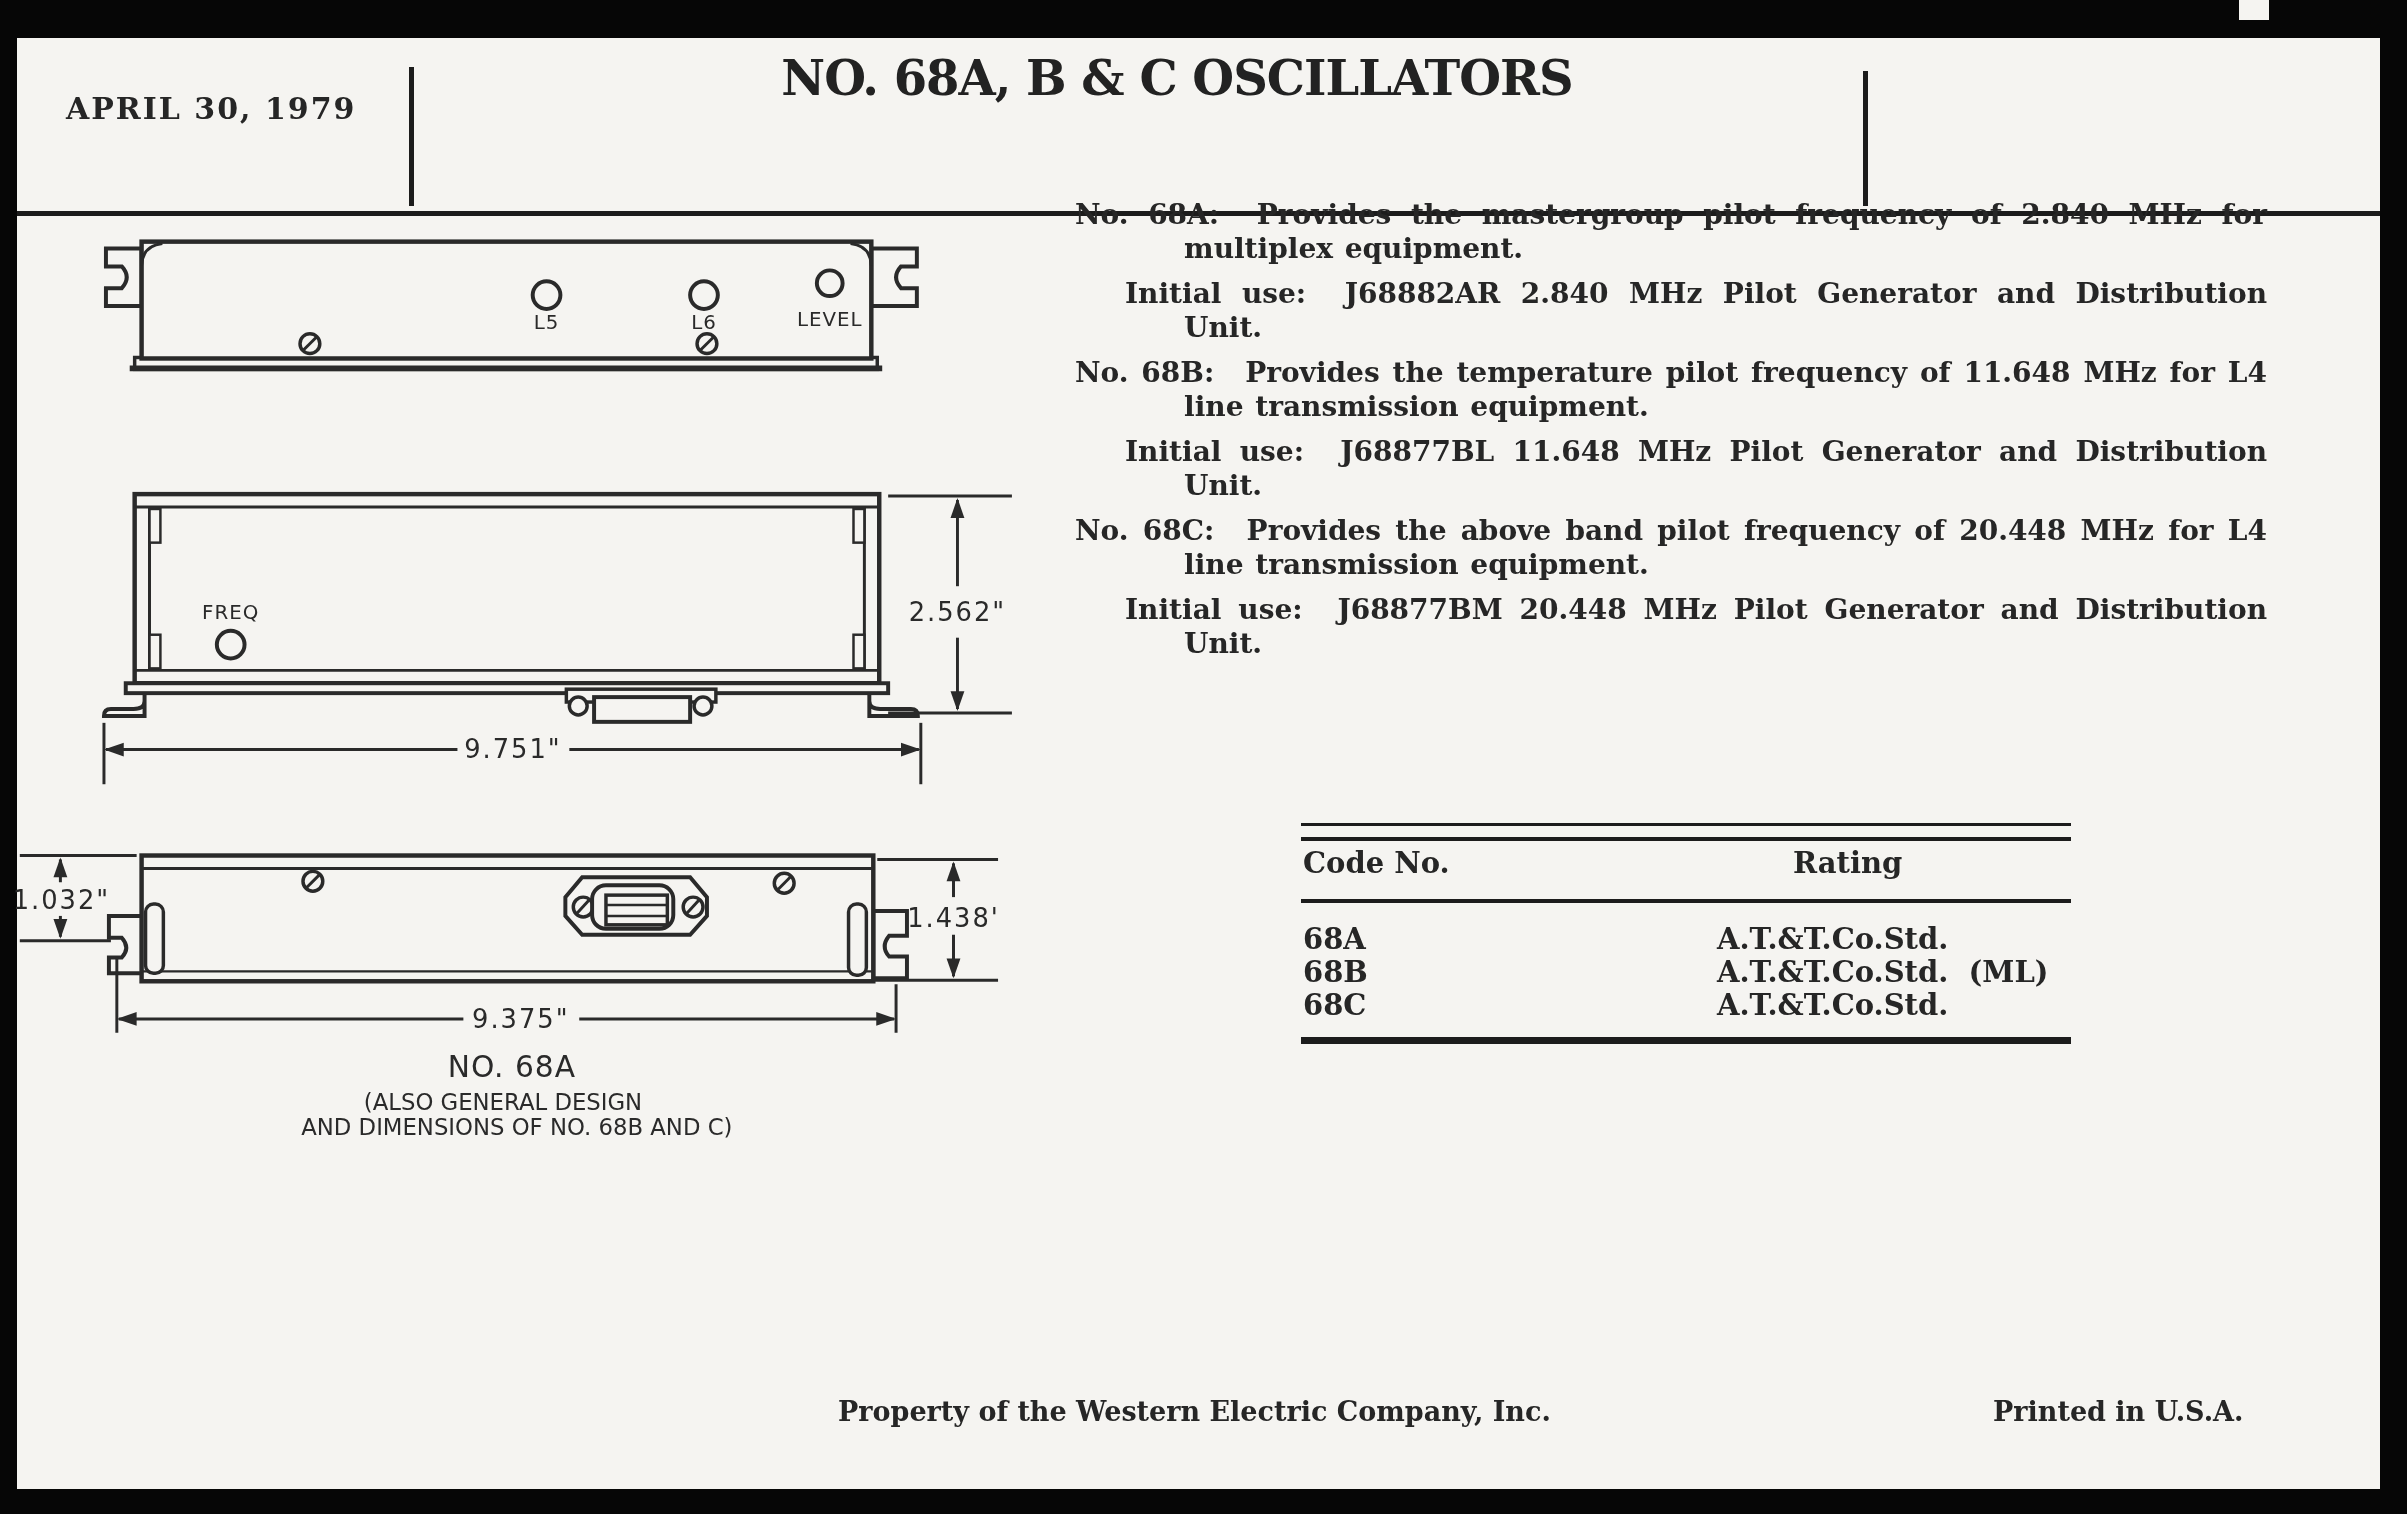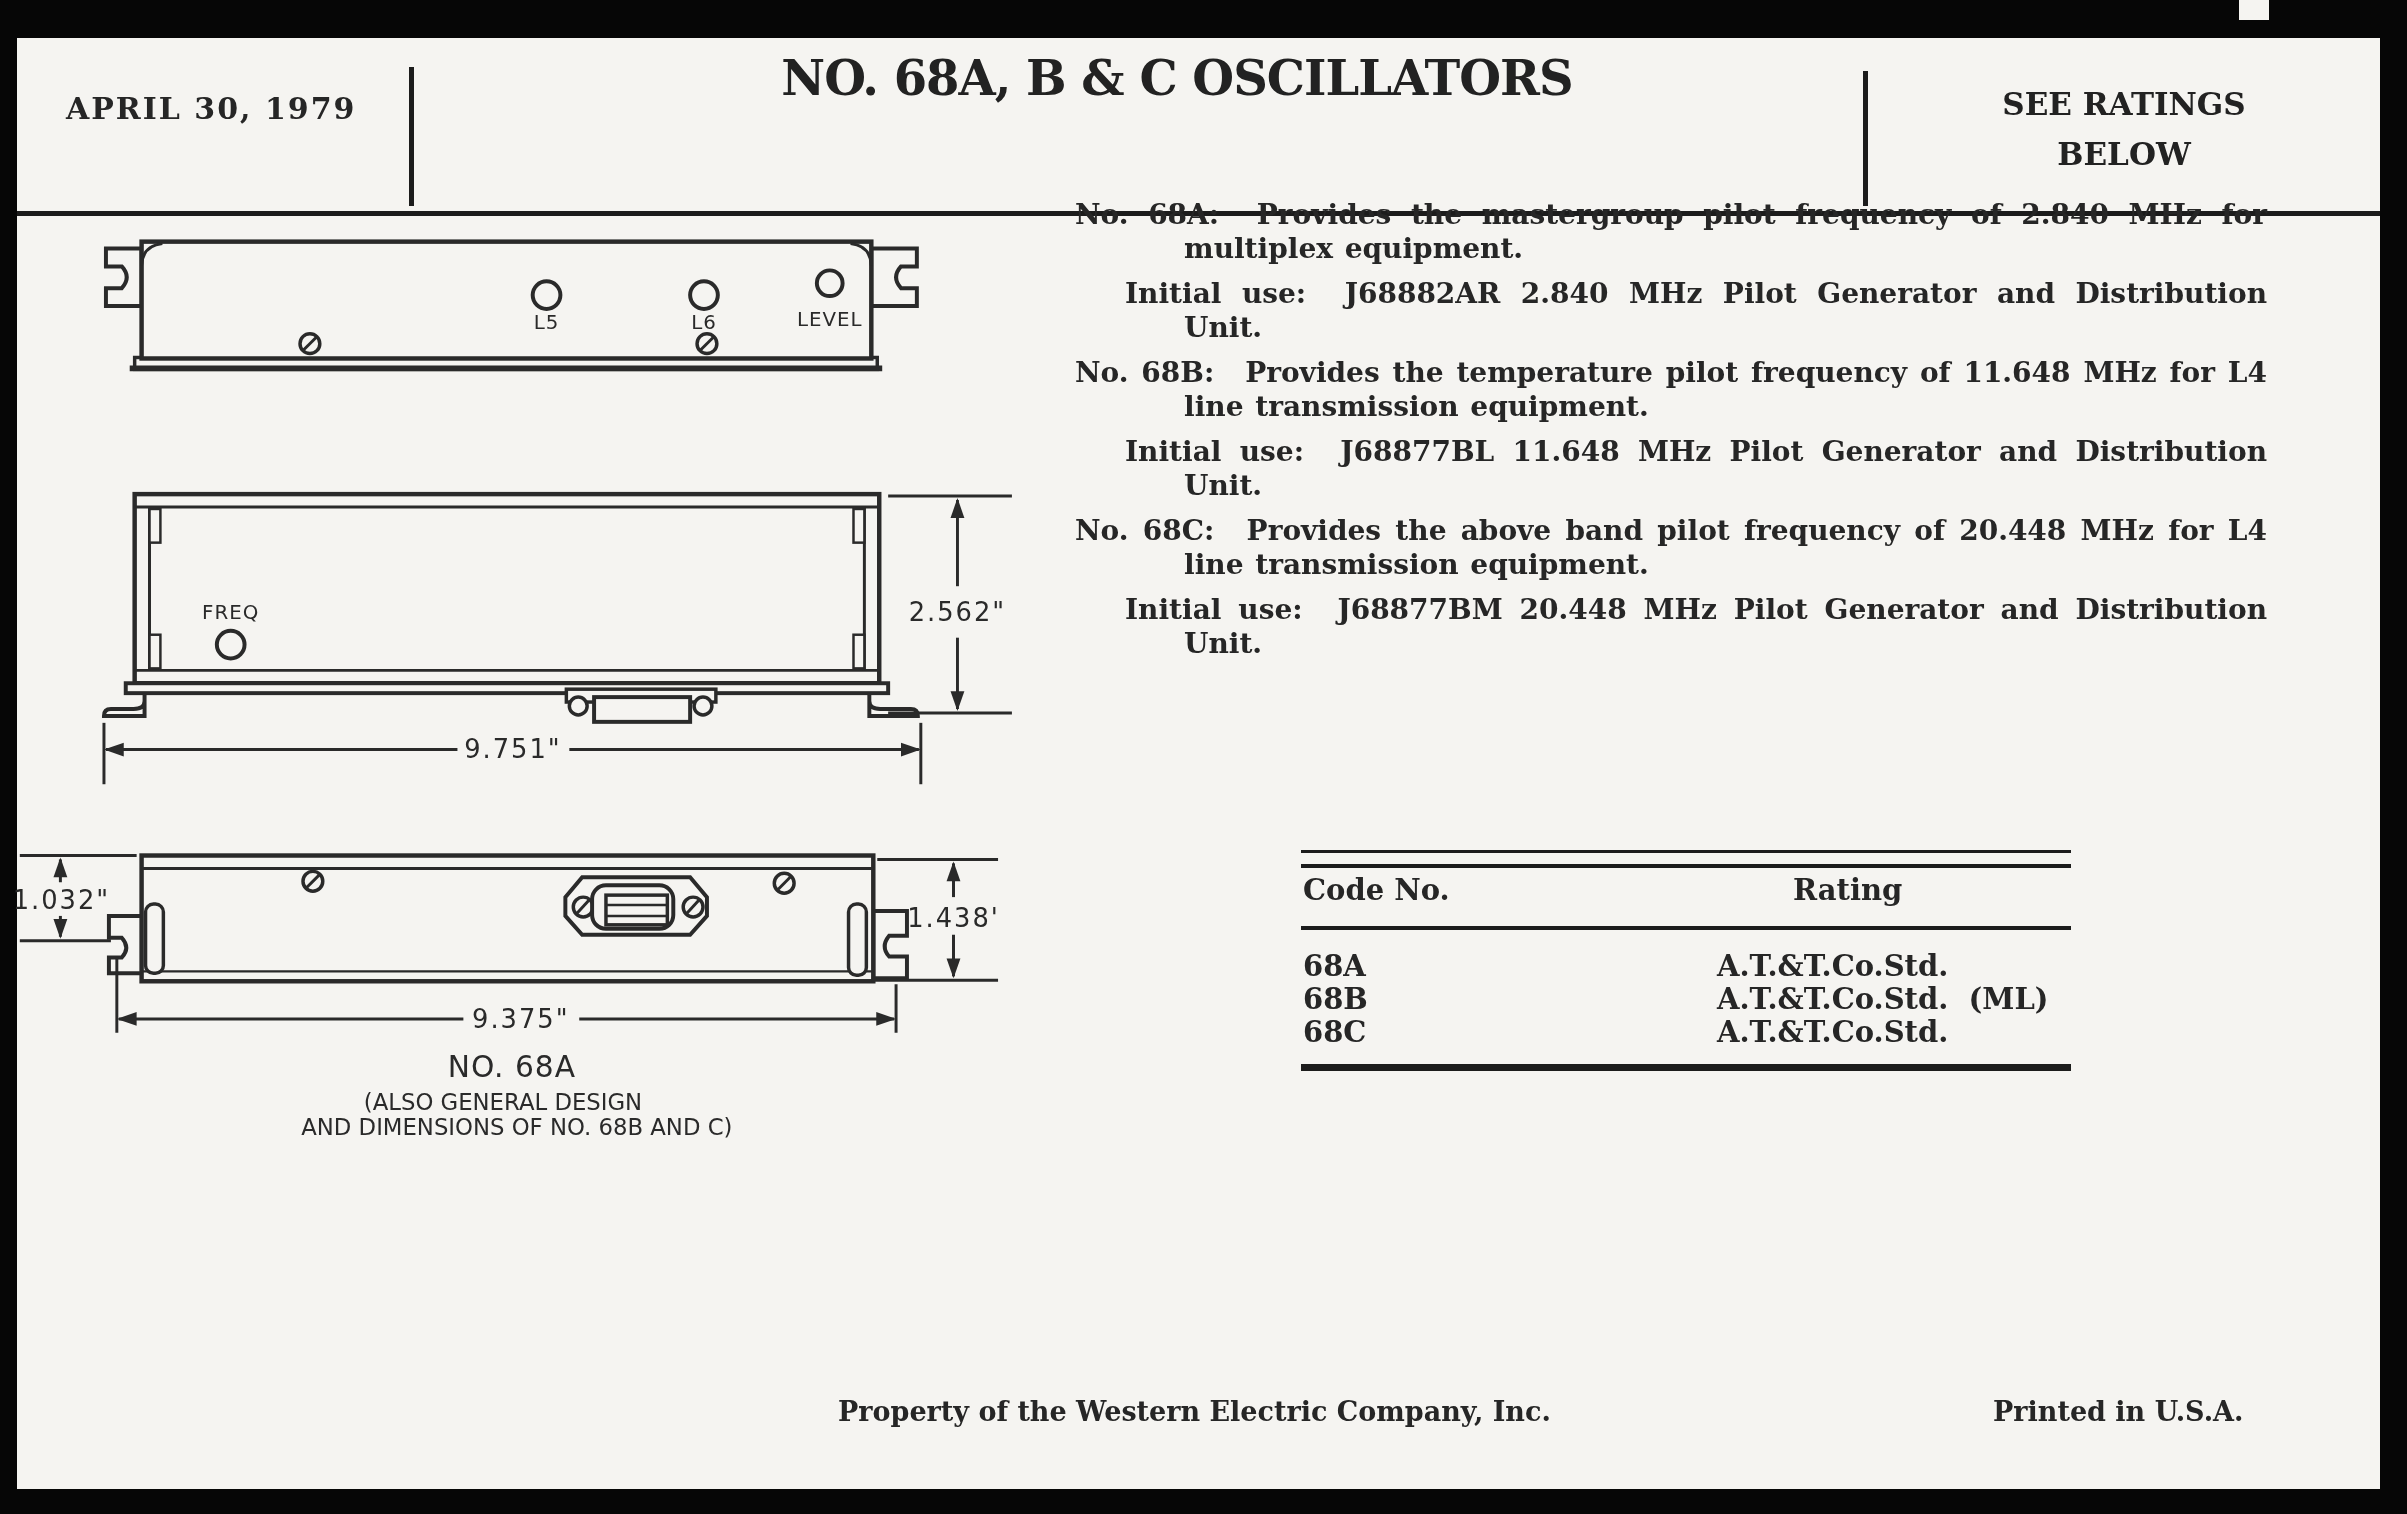--- a/index.html
+++ b/index.html
@@ -20,21 +20,21 @@
   #vline2{left:1863px;top:71px;height:135px;}
   #hrule{position:absolute;left:17px;top:211px;width:2363px;height:5px;background:#1c1c1c;}
   
   #desc{position:absolute;left:1075px;top:198px;width:1192px;color:#262626;}
   .para{font-weight:bold;font-size:28px;line-height:34px;text-align:justify;
         word-spacing:2px;margin:0 0 11px 0;}
   .hang-full{padding-left:109px;text-indent:-109px;}
   .hang-init{padding-left:109px;text-indent:-59px;}
   .plabel{margin-right:18px;}
   
-  #rtable{position:absolute;left:1301px;top:823px;width:770px;height:230px;color:#262626;margin-top:27px;}
+  #rtable{position:absolute;left:1301px;top:823px;width:770px;height:230px;color:#262626;}
   #rtable .rule-top{position:absolute;left:0;right:0;top:0;height:11px;
                     border-top:3px solid #1c1c1c;border-bottom:4px solid #1c1c1c;}
   #rtable .hdr{position:absolute;top:23px;font-weight:bold;font-size:29px;}
   #rtable .hdr-code{left:2px;}
   #rtable .hdr-rating{left:492px;}
   #rtable .rule-mid{position:absolute;left:0;right:0;top:76px;height:4px;background:#1c1c1c;}
   #rtable .col{position:absolute;top:100px;font-weight:bold;font-size:29px;line-height:33px;white-space:pre;}
   #rtable .col-code{left:2px;}
   #rtable .col-rating{left:416px;}
   #rtable .rule-bot{position:absolute;left:0;right:0;top:214px;height:7px;background:#1c1c1c;}
@@ -58,24 +58,20 @@
   <div id="paper"></div>
 
   <div class="bar" style="left:0;top:0;width:2408px;height:38px;"></div>
   <div class="bar" style="left:0;top:0;width:17px;height:1515px;"></div>
   <div class="bar" style="left:2380px;top:0;width:28px;height:1515px;"></div>
   <div class="bar" style="left:0;top:1489px;width:2408px;height:26px;"></div>
   <div id="notch"></div>
 
   <div id="date">APRIL 30, 1979</div>
   <div id="title">NO. 68A, B &amp; C OSCILLATORS</div>
-  <div id="ratings-note">
-    <div>SEE RATINGS</div>
-    <div>BELOW</div>
-  </div>
   <div id="vline1" class="vline"></div>
   <div id="vline2" class="vline"></div>
   <div id="hrule"></div>
 
   <div id="desc">
     <div class="para hang-full">
       <span class="plabel">No. 68A:</span>
       <span>Provides the mastergroup pilot frequency of 2.840 MHz for multiplex equipment.</span>
     </div>
     <div class="para hang-init">

